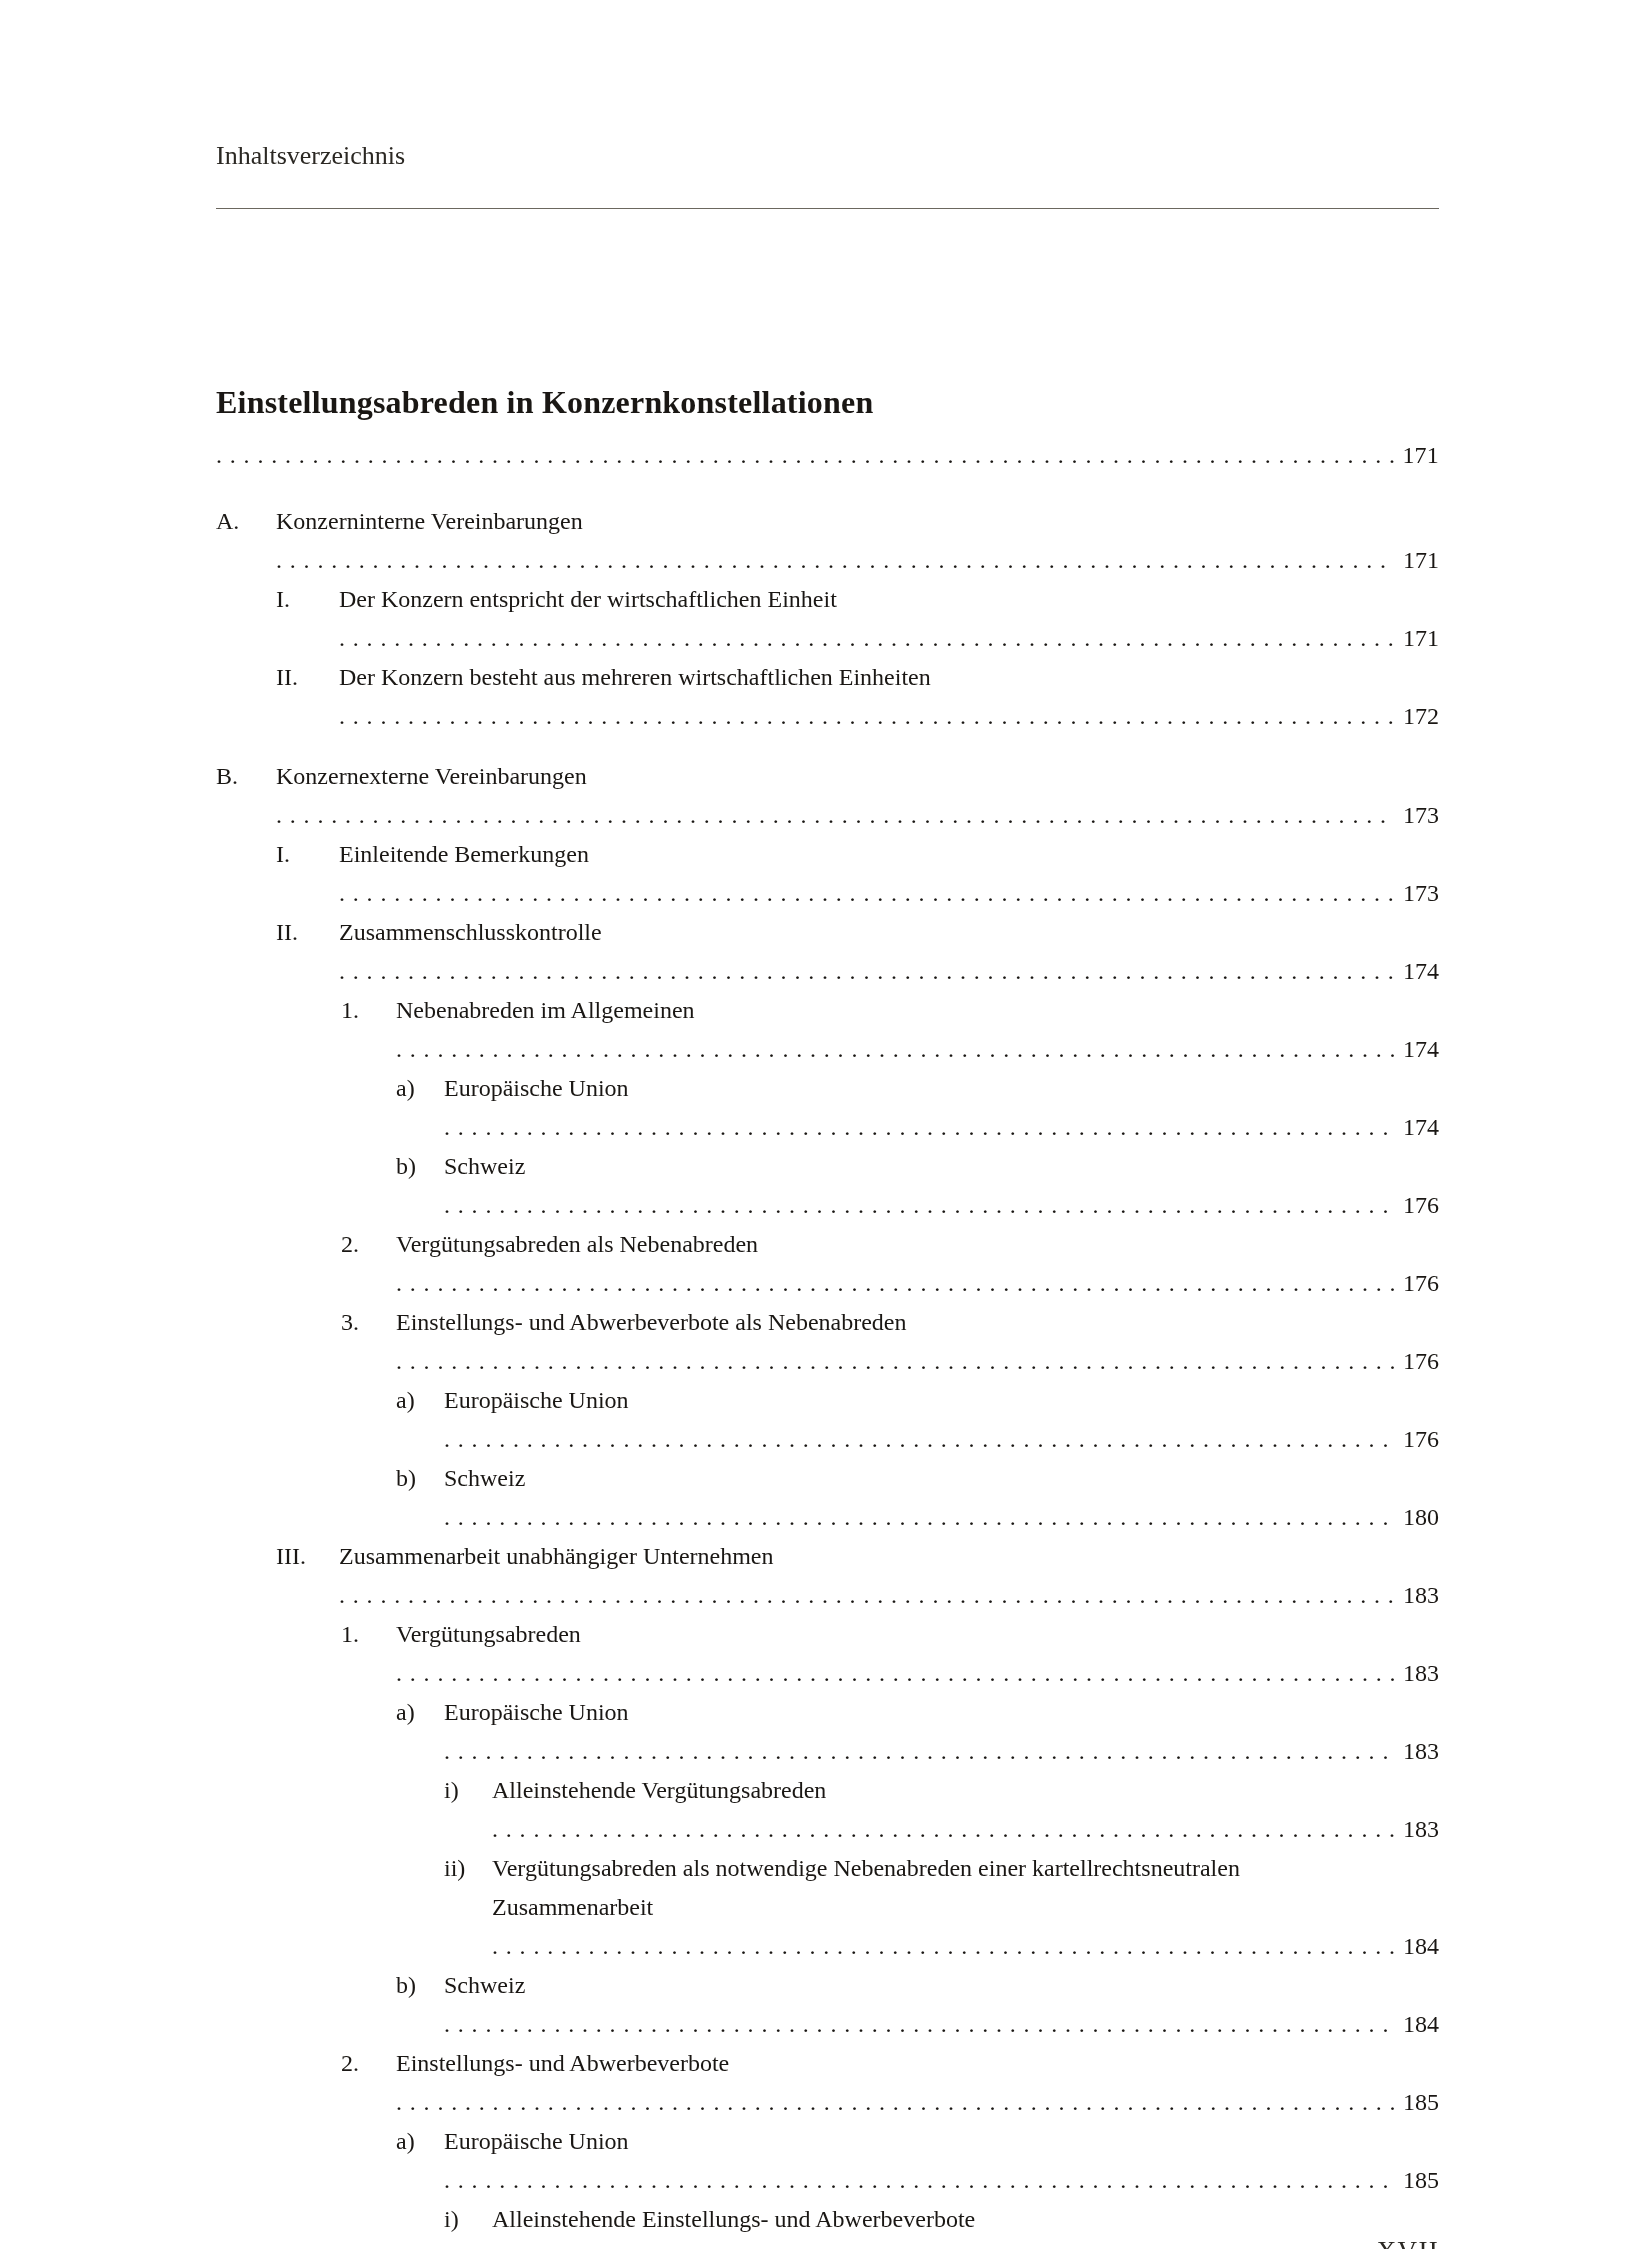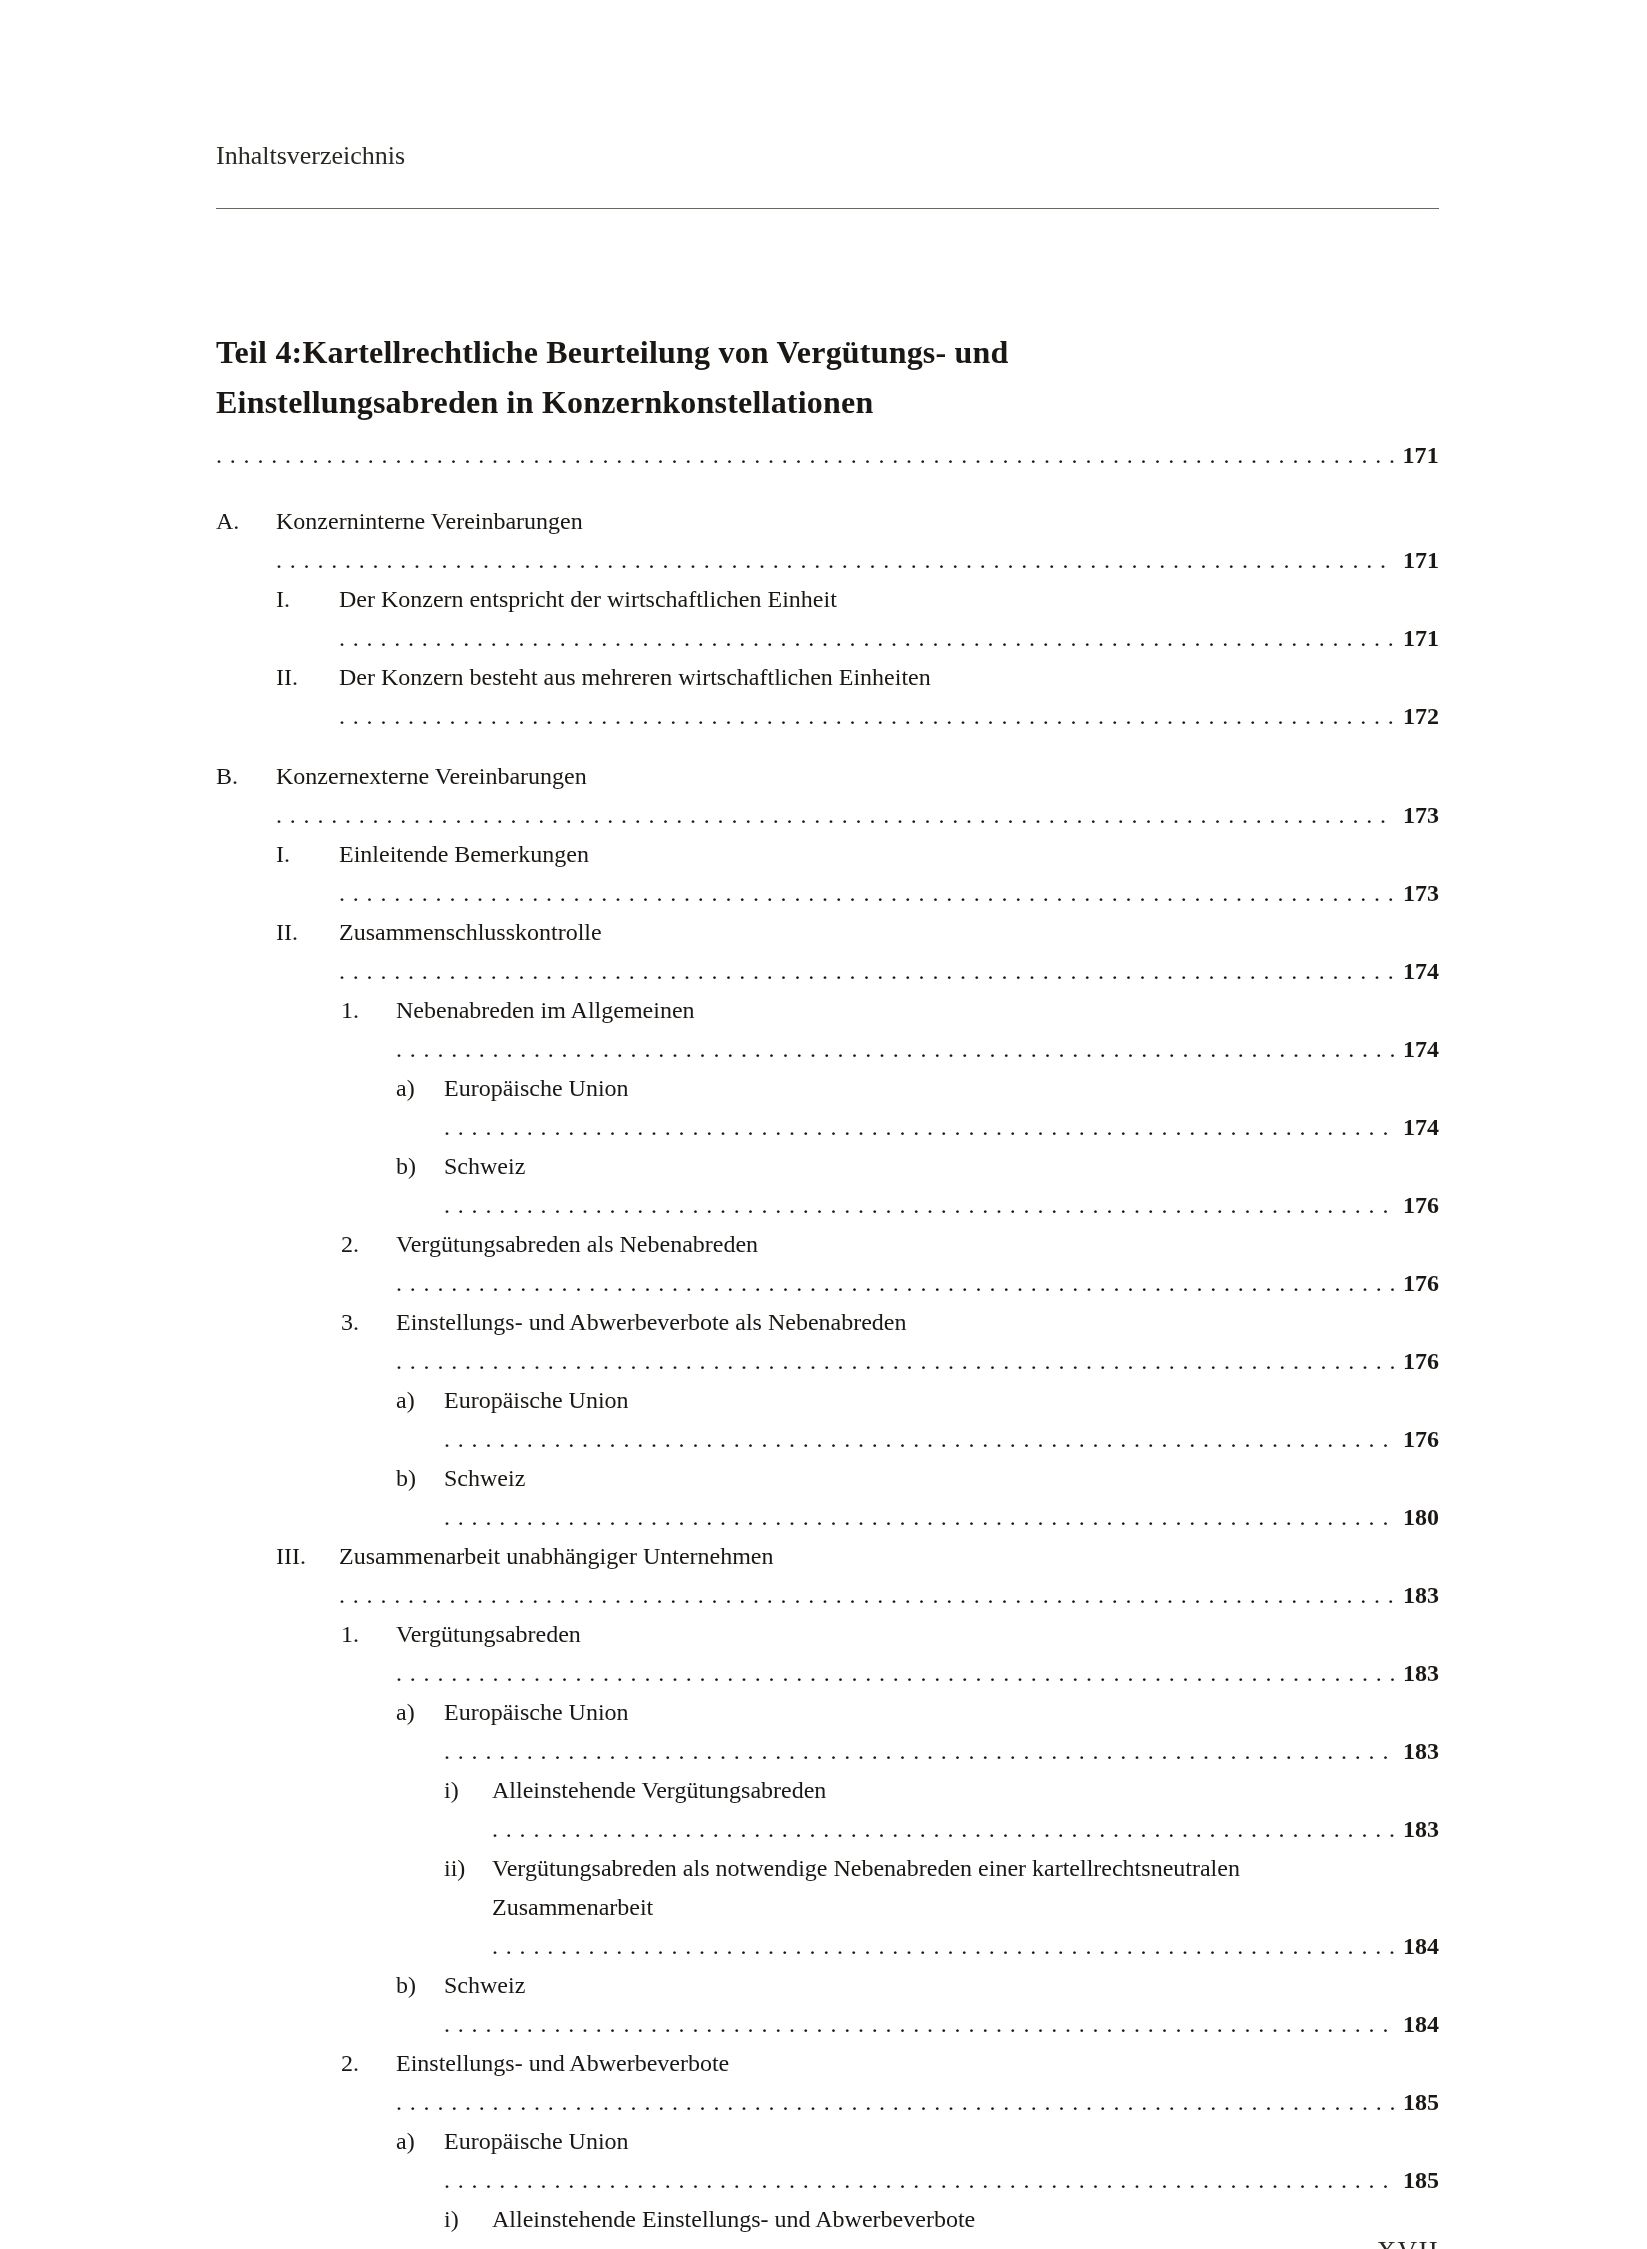--- a/index.html
+++ b/index.html
@@ -69,21 +69,21 @@
     font-size: 24px;
     letter-spacing: 0.9px;
     color: #1a1714;
   }
 
   .page-num {
     position: absolute;
     right: 0; bottom: 0;
     background: #ffffff;
     padding-left: 8px;
-    font-weight: bold;
+    font-weight: normal;
     font-size: 24px;
   }
 
   .footer {
     position: absolute;
     top: 2236px; left: 216px; right: 208px;
     text-align: right;
     font-size: 27px;
     letter-spacing: 1.3px;
     color: #2b2823;
@@ -96,21 +96,21 @@
 
   <div class="running-header">
     <span>Inhaltsverzeichnis</span>
   </div>
 
   <div class="header-rule"></div>
 
   <div class="content">
 
     <div class="chapter-title">
-      <span>Teil 4:Kartellrechtliche Beurteilung von Vergütungs- und</span><br>
+      <br>
       <span>Einstellungsabreden in Konzernkonstellationen</span> <span class="dots">. . . . . . . . . . . . . . . . . . . . . . . . . . . . . . . . . . . . . . . . . . . . . . . . . . . . . . . . . . . . . . . . . . . . . . . . . . . . . . . . . . . . . . . . . . . . . . . . . . . . . . . . . . . . . . . . . . . . . . . . . . . . . . . . . . . . . . . . . . . . . . . . . . . . . . . . . . . . . . . . . . . . . . . . . . . . . . . . . . . . . . . . . . . . . . . . . . . . . . . . . . . . . . . . . . . . . . . . . . . . </span><span class="page-num">171</span>
     </div>
 
     <div class="toc">
         <div class="entry lvl1">
     <span class="marker">A.</span><span class="t">Konzerninterne Vereinbarungen</span> <span class="dots">. . . . . . . . . . . . . . . . . . . . . . . . . . . . . . . . . . . . . . . . . . . . . . . . . . . . . . . . . . . . . . . . . . . . . . . . . . . . . . . . . . . . . . . . . . . . . . . . . . . . . . . . . . . . . . . . . . . . . . . . . . . . . . . . . . . . . . . . . . . . . . . . . . . . . . . . . . . . . . . . . . . . . . . . . . . . . . . . . . . . . . . . . . . . . . . . . . . . . . . . . . . . . . . . . . . . . . . . . . . . </span><span class="page-num">171</span>
   </div>
         <div class="entry lvl2">
     <span class="marker">I.</span><span class="t">Der Konzern entspricht der wirtschaftlichen Einheit</span> <span class="dots">. . . . . . . . . . . . . . . . . . . . . . . . . . . . . . . . . . . . . . . . . . . . . . . . . . . . . . . . . . . . . . . . . . . . . . . . . . . . . . . . . . . . . . . . . . . . . . . . . . . . . . . . . . . . . . . . . . . . . . . . . . . . . . . . . . . . . . . . . . . . . . . . . . . . . . . . . . . . . . . . . . . . . . . . . . . . . . . . . . . . . . . . . . . . . . . . . . . . . . . . . . . . . . . . . . . . . . . . . . . . </span><span class="page-num">171</span>
   </div>

